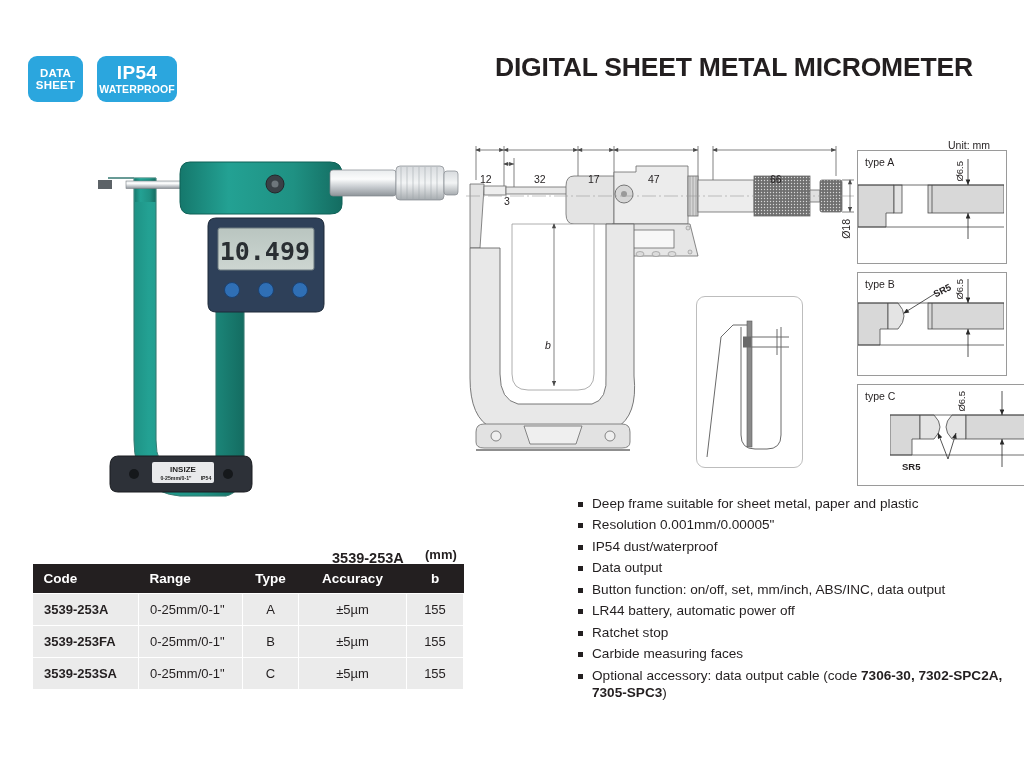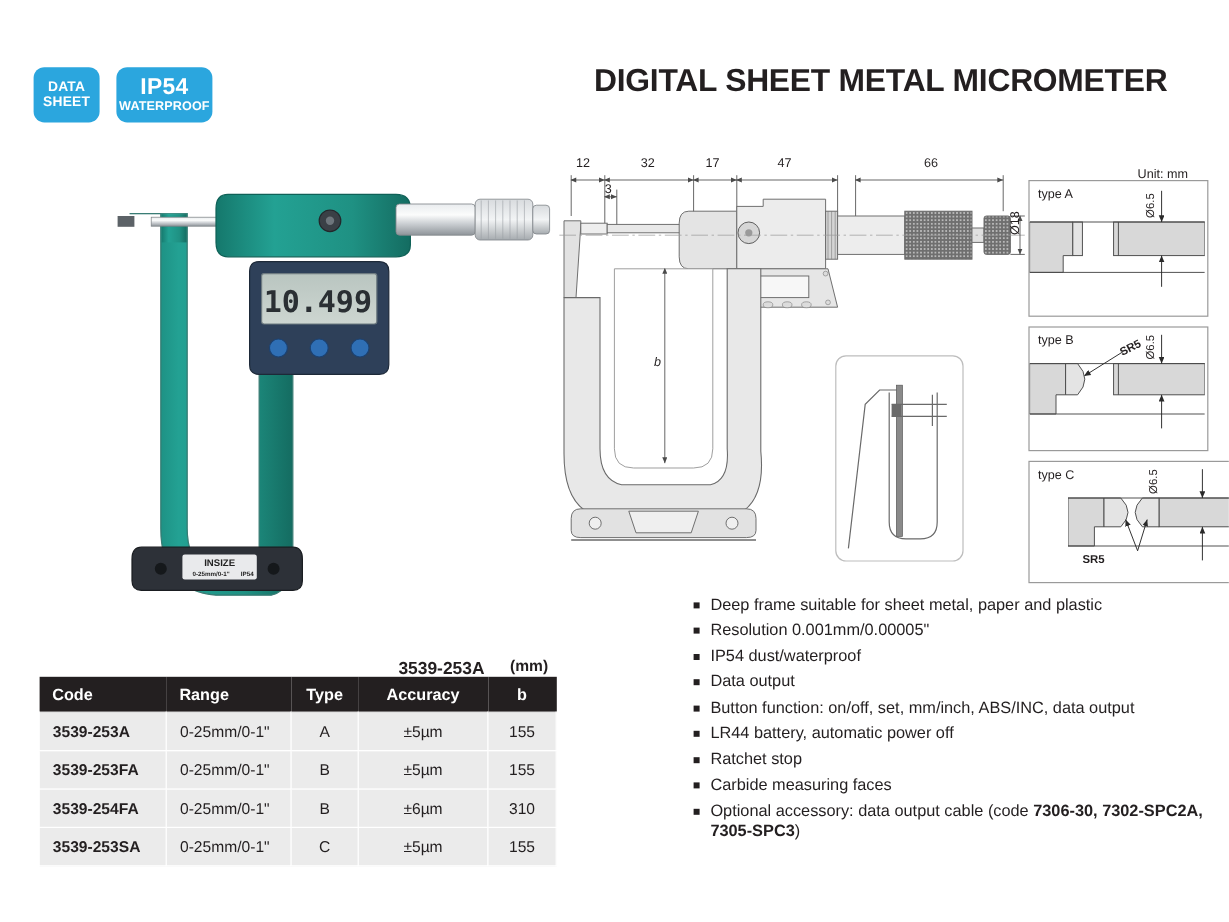--- a/index.html
+++ b/index.html
@@ -31,21 +31,21 @@
   }
 
   
   #photo{position:absolute;left:30px;top:140px;width:430px;height:390px;}
   #model-label{
     position:absolute;left:302px;top:410px;font-size:14.5px;font-weight:bold;color:#231f20;
   }
 
   
   #tech{position:absolute;left:466px;top:128px;width:390px;height:340px;}
-  .dimtext{position:absolute;font-size:10.5px;color:#231f20;white-space:nowrap;}
+  .dimtext{position:absolute;font-size:10.5px;color:#231f20;white-space:nowrap;margin-top:43px;}
   .dimtext.vert{writing-mode:vertical-rl;transform:rotate(180deg);}
 
   
   #inset{
     position:absolute;left:696px;top:296px;width:105px;height:170px;
     border:1px solid #bdbdbd;border-radius:9px;background:#fff;
   }
 
   
   .typebox{
@@ -409,27 +409,20 @@
         <td class="c">155</td>
       </tr>
       <tr>
         <td class="code">3539-253FA</td>
         <td>0-25mm/0-1"</td>
         <td class="c">B</td>
         <td class="c">±5µm</td>
         <td class="c">155</td>
       </tr>
       <tr>
-        <td class="code">3539-254FA</td>
-        <td>0-25mm/0-1"</td>
-        <td class="c">B</td>
-        <td class="c">±6µm</td>
-        <td class="c">310</td>
-      </tr>
-      <tr>
         <td class="code">3539-253SA</td>
         <td>0-25mm/0-1"</td>
         <td class="c">C</td>
         <td class="c">±5µm</td>
         <td class="c">155</td>
       </tr>
     </tbody>
 </table>
 
 <div id="features">

